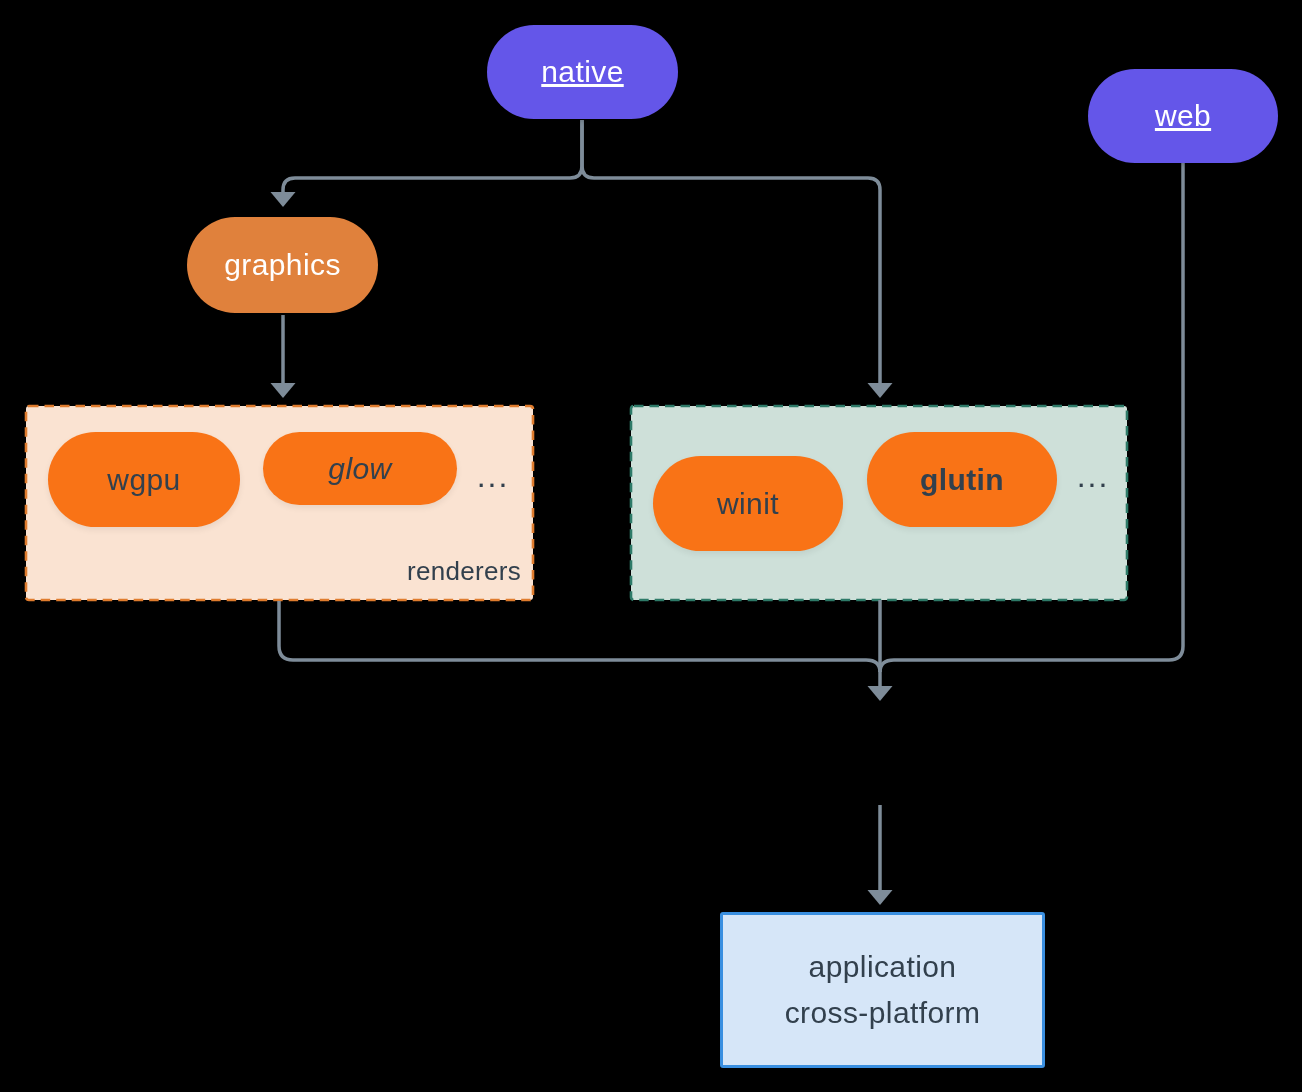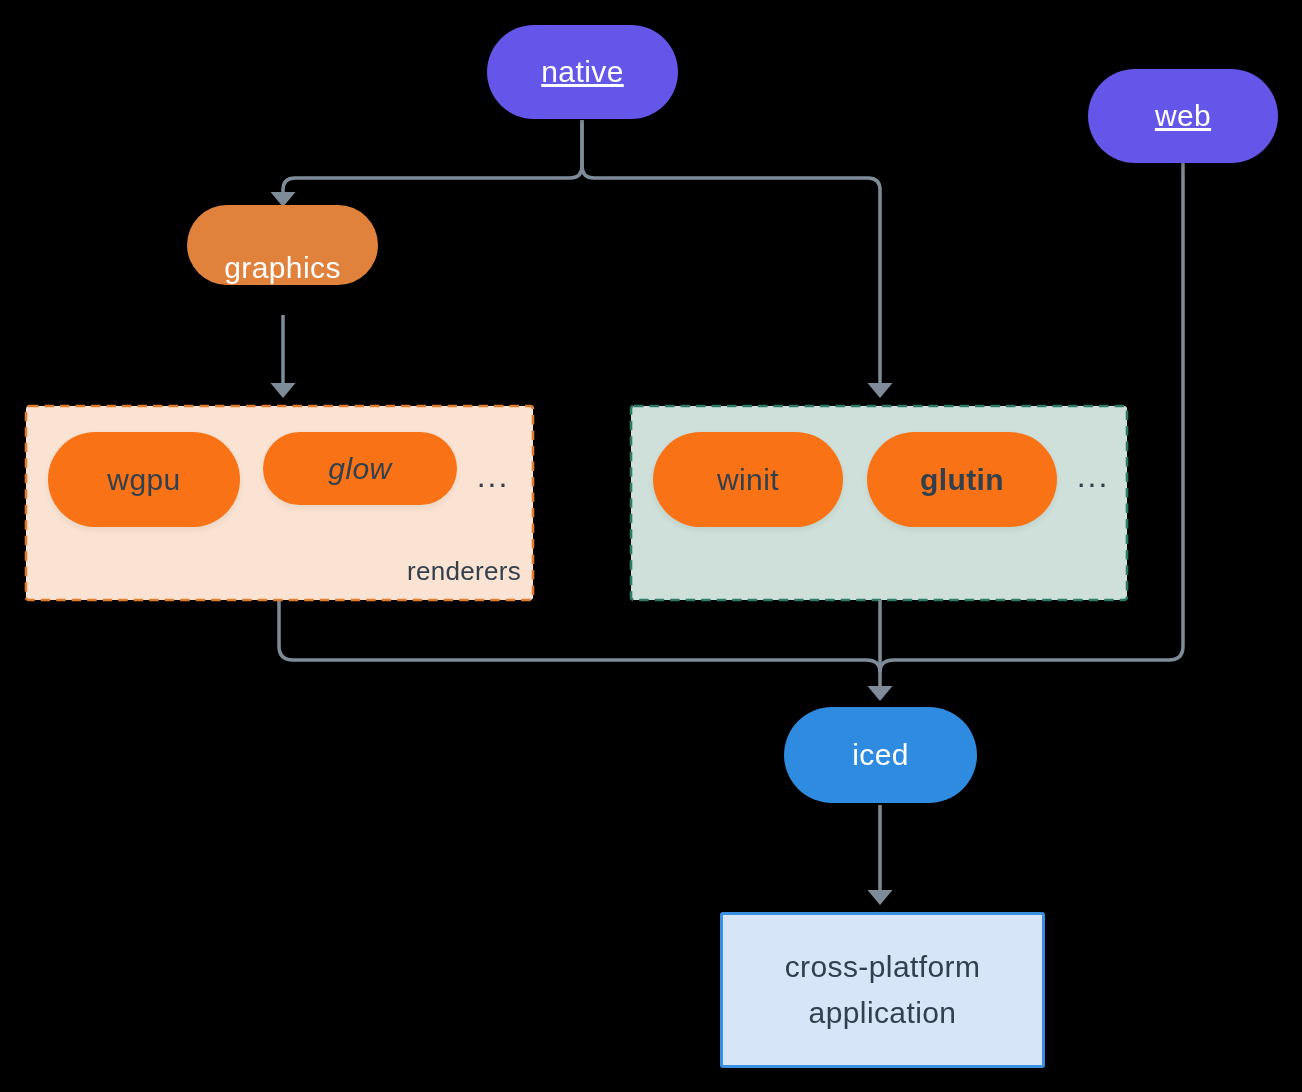--- a/index.html
+++ b/index.html
@@ -30,26 +30,26 @@
     letter-spacing: 0.4px;
     box-shadow: 0 2px 5px rgba(0,0,0,0.18);
   }
   .pill-purple { background: var(--node-purple); color: var(--white-text); text-decoration: underline; }
   .pill-orange { background: var(--node-orange); color: var(--white-text); }
   .pill-blue   { background: var(--node-blue);   color: var(--white-text); }
   .pill-white  { background: #f97316; color: var(--dark-text); box-shadow: 0 3px 6px rgba(0,0,0,0.07); }
 
   .native   { left: 487px; top: 25px;  width: 191px; height: 94px; border-radius: 47px; }
   .web      { left: 1088px; top: 25px; width: 190px; height: 94px; border-radius: 47px; margin-top: 44px; }
-  .graphics { left: 187px; top: 205px; width: 191px; height: 80px; border-radius: 48px; align-items: flex-end; }
+  .graphics { left: 187px; top: 217px; width: 191px; height: 96px; border-radius: 48px; }
   .iced     { left: 784px; top: 707px; width: 193px; height: 96px; border-radius: 48px; }
 
   .wgpu   { left: 48px;  top: 432px; width: 192px; height: 95px; border-radius: 48px; }
   .glow   { left: 263px; top: 432px; width: 194px; height: 73px; border-radius: 48px; font-style: italic; }
-  .winit  { left: 653px; top: 432px; width: 190px; height: 95px; border-radius: 48px; }
+  .winit  { left: 653px; top: 456px; width: 190px; height: 95px; border-radius: 48px; }
   .glutin { left: 867px; top: 432px; width: 190px; height: 95px; border-radius: 48px; font-weight: bold; }
 
   .ellipsis {
     position: absolute;
     display: flex;
     align-items: center;
     justify-content: center;
     color: var(--dark-text);
     font-size: 32px;
     width: 46px;
@@ -138,22 +138,19 @@
   <div class="group-label label-renderers">renderers</div>
 
   <div class="pill pill-white winit">
     <span>winit</span>
   </div>
   <div class="pill pill-white glutin">
     <span>glutin</span>
   </div>
   <div class="ellipsis ellipsis-shells">...</div>
 
-  <div class="pill pill-blue iced">
-    <span>iced</span>
-  </div>
 
   <div class="app-box">
+    <span>application</span>
     <span>cross-platform</span>
-    <span>application</span>
   </div>
 
 </div>
 
 </body></html>

